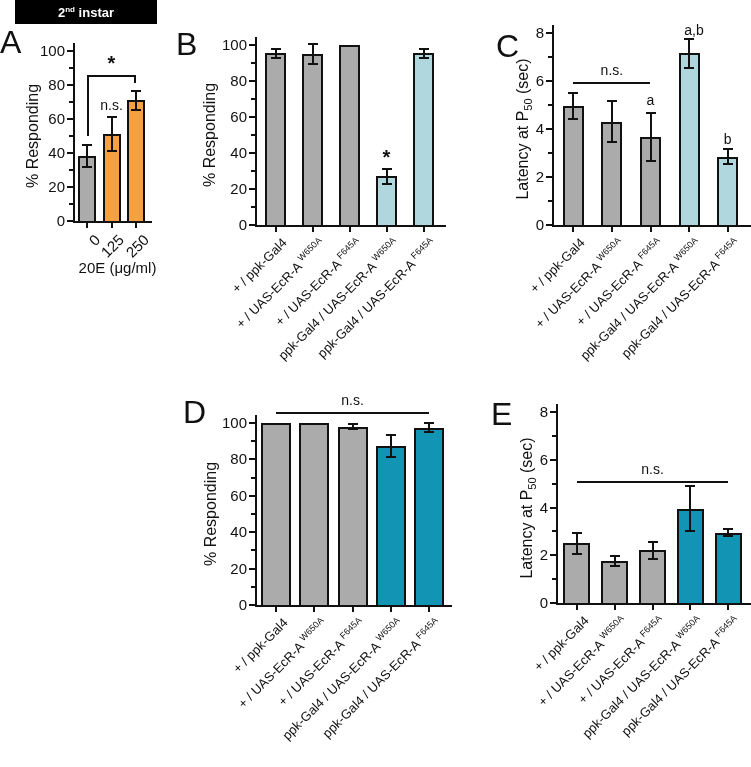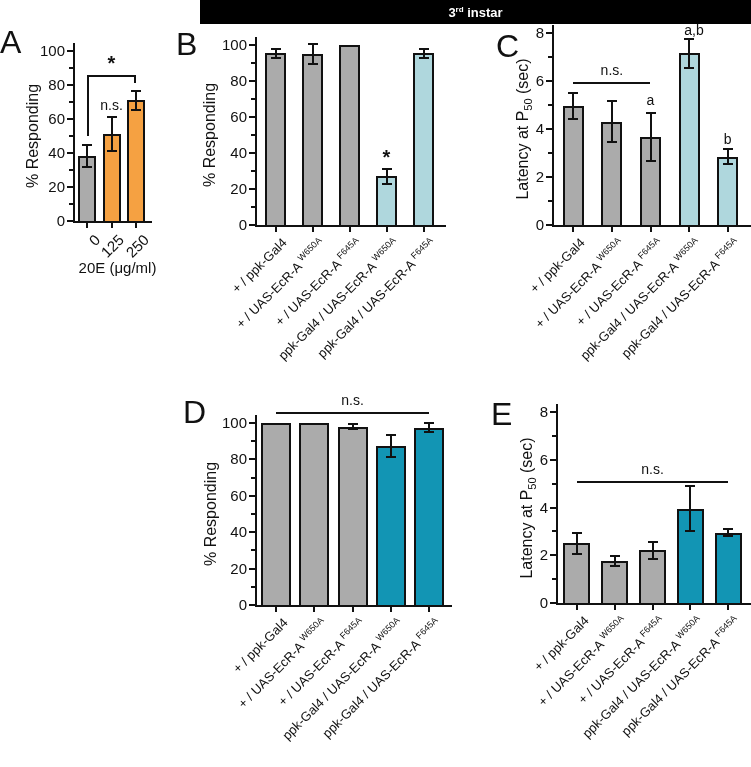--- a/index.html
+++ b/index.html
@@ -28,22 +28,22 @@
   .ylabel sub{font-size:11px;}
   .xlabel{position:absolute;font-size:15px;white-space:nowrap;transform:translateX(-50%);}
   .ann{position:absolute;transform:translateX(-50%);font-size:14px;white-space:nowrap;line-height:1.2;}
   .ann.star{font-size:20px;font-weight:bold;}
   .sigline{position:absolute;background:#111;}
 </style>
 </head>
 <body>
 
 <div id="figure">
-  <div class="header" style="left:200px;width:551px;">
-    <span><span>3</span><sup>rd</sup><span> instar</span></span>
+  <div class="header" style="left:15px;width:142px;">
+    <span><span>2</span><sup>nd</sup><span> instar</span></span>
   </div>
 
 <div class="panel-letter" style="left: 0px; top: 26px;">A</div>
     <div class="plot" style="left: 75px; top: 51px; width: 73px; height: 170px;">
       <div class="axisline" style="left: -2px; top: -8px; width: 2px; height: 180px;"></div>
       <div class="axisline" style="left: -2px; top: 170px; width: 79px; height: 2px;"></div>
       <div class="ytick" style="left: -8px; top: 169px; width: 6px; height: 2px;"></div>
       <div class="yticklabel" style="left: -48px; top: 161px; width: 38px;">0</div>
       <div class="ytick" style="left: -8px; top: 135px; width: 6px; height: 2px;"></div>
       <div class="yticklabel" style="left: -48px; top: 127px; width: 38px;">20</div>

